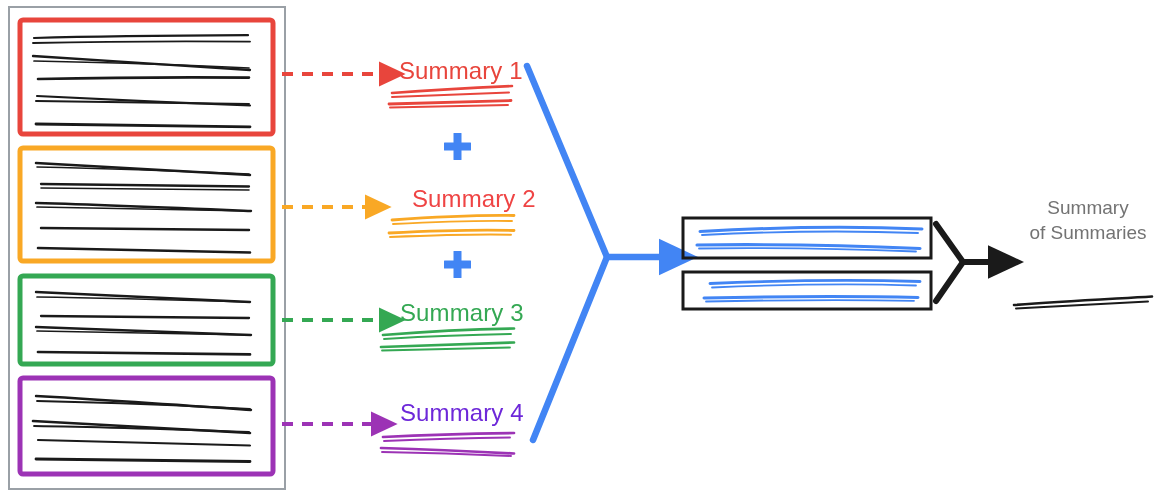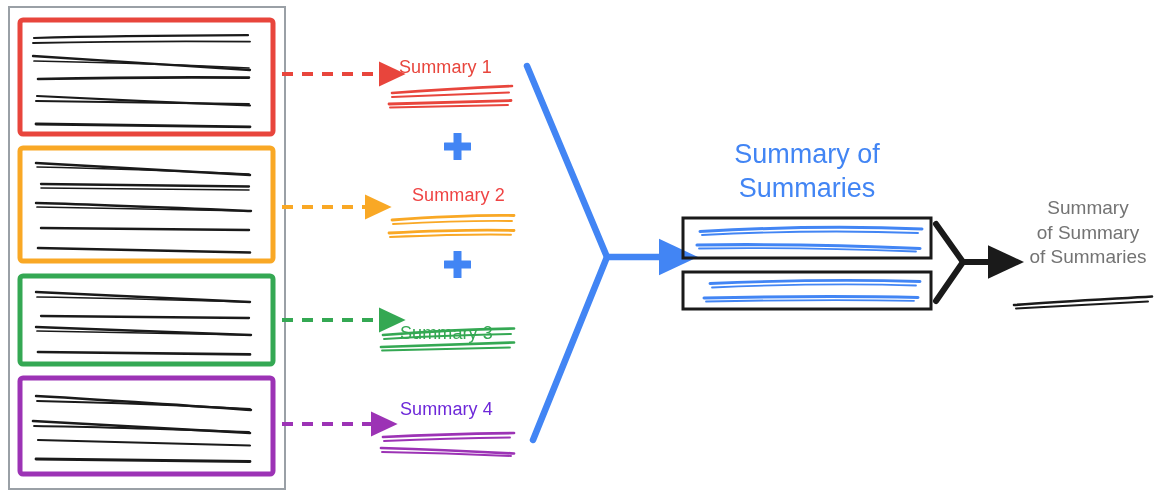--- a/index.html
+++ b/index.html
@@ -1,21 +1,21 @@
 <!DOCTYPE html>
 <html><head>
 <meta charset="utf-8">
 <style>
   html,body{margin:0;padding:0;background:#ffffff;}
   body{width:1170px;height:495px;position:relative;overflow:hidden;
        font-family:"Liberation Sans",sans-serif;}
   #stage{position:absolute;left:0;top:0;width:1170px;height:495px;}
   svg.layer{position:absolute;left:0;top:0;width:1170px;height:495px;overflow:visible;}
   .lbl{position:absolute;white-space:nowrap;font-weight:400;}
-  .sumlbl{font-size:18px;letter-spacing:0.1px;}
+  .sumlbl{font-size:24px;letter-spacing:0.1px;}
   .soslbl{font-size:27px;color:#4285f4;text-align:center;line-height:1.25;font-weight:400;}
   .finallbl{font-size:19px;color:#737373;text-align:center;line-height:1.3;}
   .outer-box{position:absolute;box-sizing:border-box;border:2px solid #9aa0a6;background:transparent;}
 </style>
 </head>
 <body>
 
 <div id="stage">
 
   <div class="outer-box" style="left:8px;top:6px;width:278px;height:484px;"></div>
@@ -169,28 +169,23 @@
       <rect x="444" y="260.5" width="27" height="8" rx="0.5"></rect>
       <rect x="453.5" y="251" width="8" height="27" rx="0.5"></rect>
     </g>
 
   </svg>
 
   <div class="lbl sumlbl" style="left:399px;top:57px;color:#e8453c;">Summary 1</div>
 
   <div class="lbl sumlbl" style="left:412px;top:185px;color:#ef4444;">Summary 2</div>
 
-  <div class="lbl sumlbl" style="left:400px;top:299px;color:#34a853;margin-top:24px;">Summary 3</div>
+  <div class="lbl sumlbl" style="left:400px;top:299px;color:#34a853;">Summary 3</div>
 
   <div class="lbl sumlbl" style="left:400px;top:399px;color:#6d28d9;">Summary 4</div>
 
-  <div class="lbl soslbl" style="left:683px;top:138px;width:248px;">
-    <div>Summary of</div>
-    <div>Summaries</div>
-  </div>
 
   <div class="lbl finallbl" style="left:1008px;top:196px;width:160px;">
     <div>Summary</div>
-    <div>of Summary</div>
     <div>of Summaries</div>
   </div>
 
 </div>
 
 </body></html>

